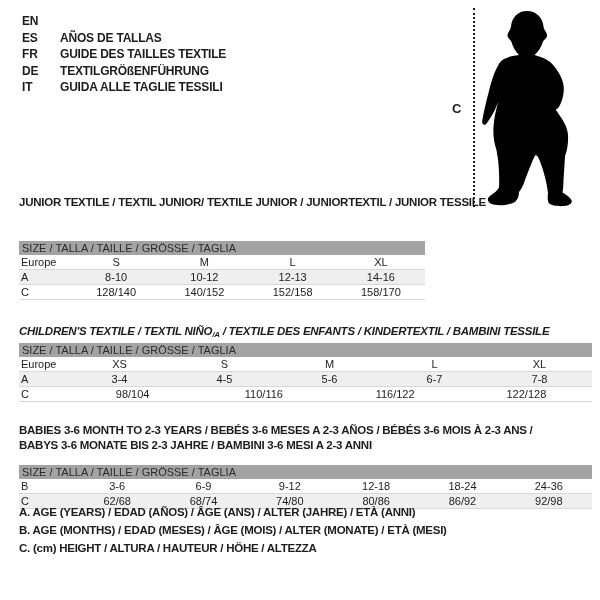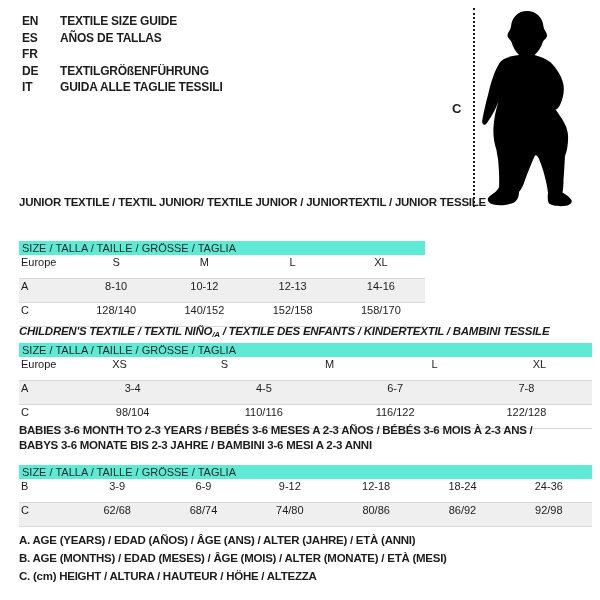--- a/index.html
+++ b/index.html
@@ -21,48 +21,48 @@
   .section-heading{position:absolute;left:19px;font-weight:bold;font-size:11.5px;letter-spacing:-0.25px;white-space:nowrap;line-height:15px;}
   .heading-junior{top:195px;}
   .heading-children{top:324px;font-style:italic;}
   .heading-babies{top:423px;}
   .sub{font-size:8px;vertical-align:-2px;}
   
   .size-table{position:absolute;left:19px;font-size:11px;}
   .table-junior{top:241px;width:406px;}
   .table-children{top:343px;width:573px;}
   .table-babies{top:465px;width:573px;}
-  .size-bar{height:14px;line-height:14px;background:#5eead4;padding-left:3px;color:#2a2a2a;white-space:nowrap;}
-  .trow{display:flex;height:24px;line-height:15px;border-bottom:1px solid #d8d8d8;box-sizing:border-box;}
+  .size-bar{height:14px;line-height:14px;background:#a3a3a3;padding-left:3px;color:#2a2a2a;white-space:nowrap;}
+  .trow{display:flex;height:15px;line-height:15px;border-bottom:1px solid #d8d8d8;box-sizing:border-box;}
   .trow.stripe{background:#efefef;}
   .tlabel{padding-left:2px;text-align:left;}
   .table-junior .tlabel{width:51px;}
   .table-children .tlabel{width:46px;}
   .table-babies .tlabel{width:53px;}
   .tcell{flex:1;text-align:center;}
   
-  .footnotes{position:absolute;left:19px;top:531px;font-weight:bold;font-size:11.5px;line-height:18px;letter-spacing:-0.25px;}
+  .footnotes{position:absolute;left:19px;top:503px;font-weight:bold;font-size:11.5px;line-height:18px;letter-spacing:-0.25px;}
   .footnote{white-space:nowrap;}
 </style>
 </head>
 <body>
 
 <div class="canvas">
 
   <div class="lang-block">
     <div class="lang-row">
       <span class="lang-code">EN</span>
-      <span class="lang-title">TEXTILE SIZE GUIDE</span>
     </div>
     <div class="lang-row">
       <span class="lang-code">ES</span>
       <span class="lang-title">AÑOS DE TALLAS</span>
     </div>
     <div class="lang-row">
       <span class="lang-code">FR</span>
+      <span class="lang-title">GUIDE DES TAILLES TEXTILE</span>
     </div>
     <div class="lang-row">
       <span class="lang-code">DE</span>
       <span class="lang-title">TEXTILGRÖßENFÜHRUNG</span>
     </div>
     <div class="lang-row">
       <span class="lang-code">IT</span>
       <span class="lang-title">GUIDA ALLE TAGLIE TESSILI</span>
     </div>
   </div>
@@ -150,41 +150,42 @@
       <span class="tcell">XS</span>
       <span class="tcell">S</span>
       <span class="tcell">M</span>
       <span class="tcell">L</span>
       <span class="tcell">XL</span>
     </div>
     <div class="trow stripe">
       <span class="tlabel">A</span>
       <span class="tcell">3-4</span>
       <span class="tcell">4-5</span>
+      <span class="tcell">5-6</span>
       <span class="tcell">6-7</span>
       <span class="tcell">7-8</span>
     </div>
     <div class="trow">
       <span class="tlabel">C</span>
       <span class="tcell">98/104</span>
       <span class="tcell">110/116</span>
       <span class="tcell">116/122</span>
       <span class="tcell">122/128</span>
     </div>
   </div>
 
   <div class="section-heading heading-babies">
     <div>BABIES 3-6 MONTH TO 2-3 YEARS / BEBÉS 3-6 MESES A 2-3 AÑOS / BÉBÉS 3-6 MOIS À 2-3 ANS /</div>
     <div>BABYS 3-6 MONATE BIS 2-3 JAHRE / BAMBINI 3-6 MESI A 2-3 ANNI</div>
   </div>
   <div class="size-table table-babies">
     <div class="size-bar">SIZE / TALLA / TAILLE / GRÖSSE / TAGLIA</div>
     <div class="trow">
       <span class="tlabel">B</span>
-      <span class="tcell">3-9</span>
+      <span class="tcell">3-6</span>
       <span class="tcell">6-9</span>
       <span class="tcell">9-12</span>
       <span class="tcell">12-18</span>
       <span class="tcell">18-24</span>
       <span class="tcell">24-36</span>
     </div>
     <div class="trow stripe">
       <span class="tlabel">C</span>
       <span class="tcell">62/68</span>
       <span class="tcell">68/74</span>

